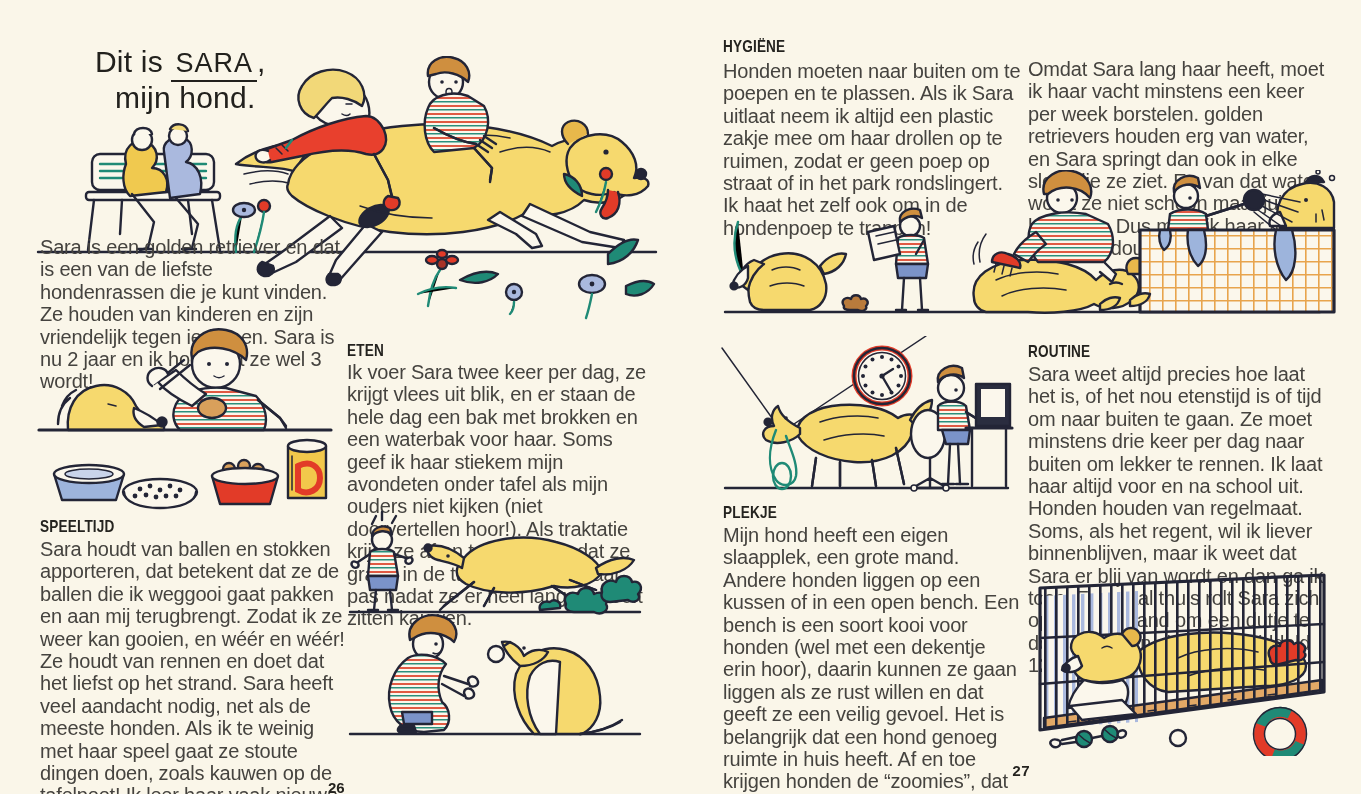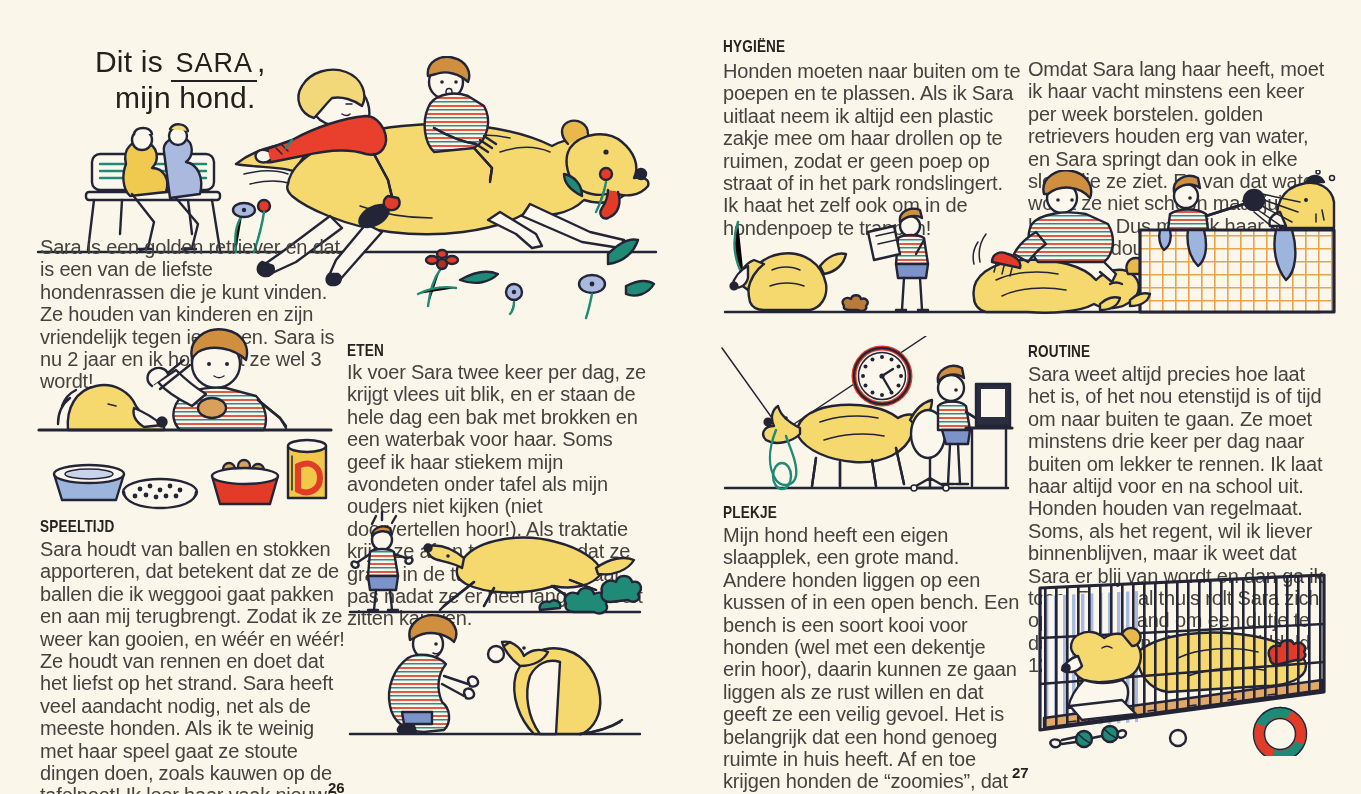--- a/index.html
+++ b/index.html
@@ -491,13 +491,13 @@
   </g>
   <g>
     <circle cx="262" cy="192" r="21" fill="none" stroke="#e23b28" stroke-width="10"></circle>
     <path d="M243 183 A21 21 0 0 1 272 172" fill="none" stroke="#1f8a76" stroke-width="10"></path>
     <path d="M282 201 A21 21 0 0 1 255 212" fill="none" stroke="#1f8a76" stroke-width="10"></path>
     <circle class="k1" cx="262" cy="192" r="26.5" fill="none"></circle>
     <circle class="k1" cx="262" cy="192" r="15.5" fill="none"></circle>
   </g>
 </svg>
 
-<div class="abs pagenum" style="left:1012px;top:764px;">27</div>
+<div class="abs pagenum" style="left:1012px;top:764px;font-family:Liberation Mono, monospace;">27</div>
 
 </body></html>

